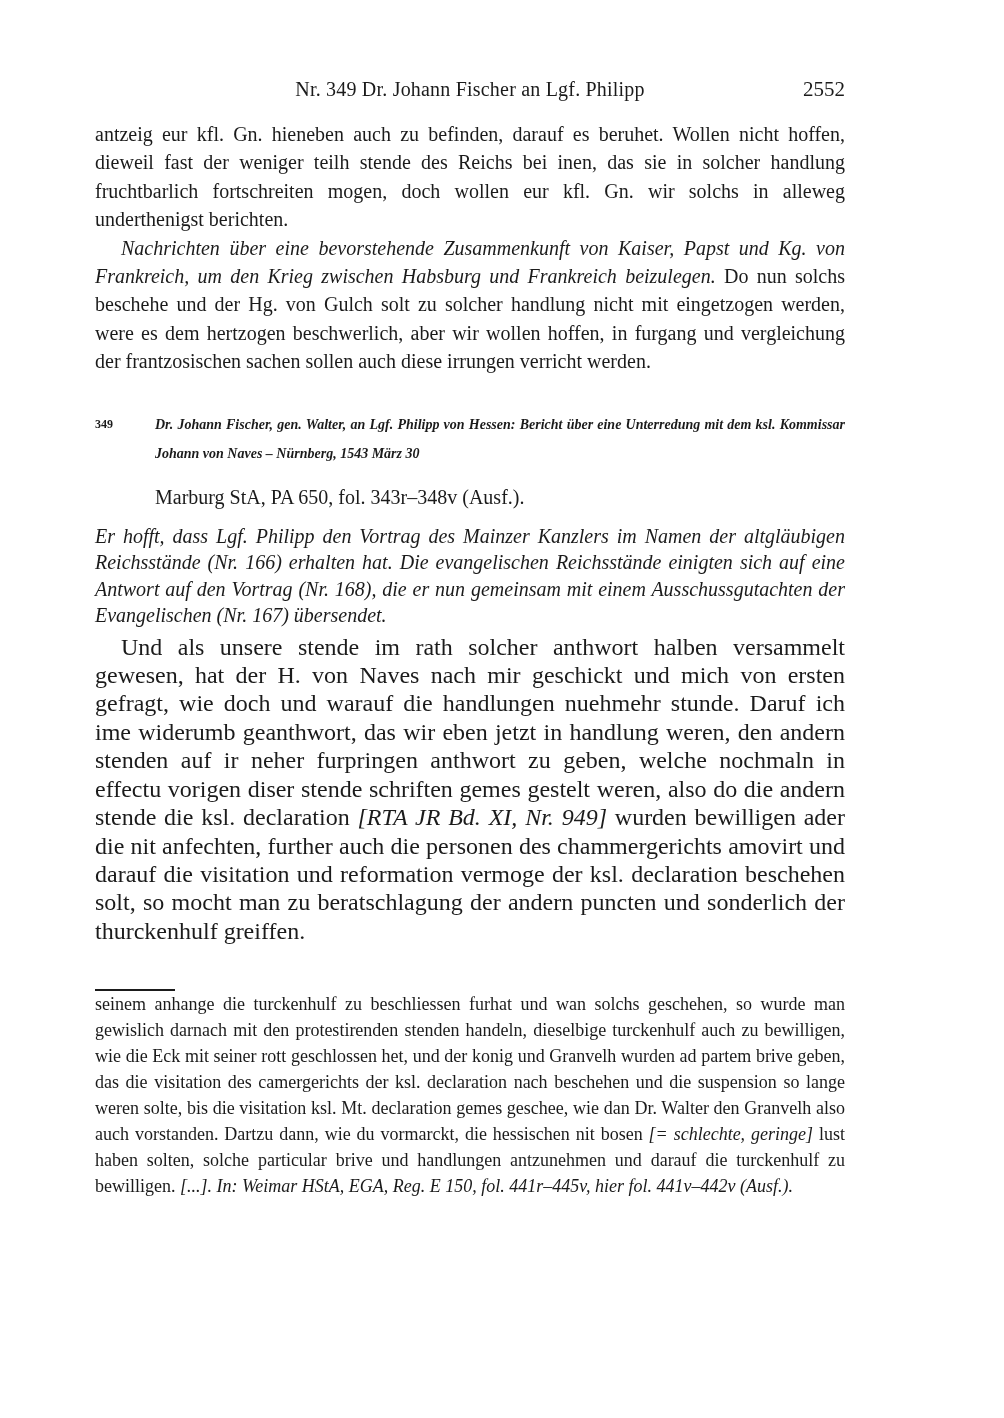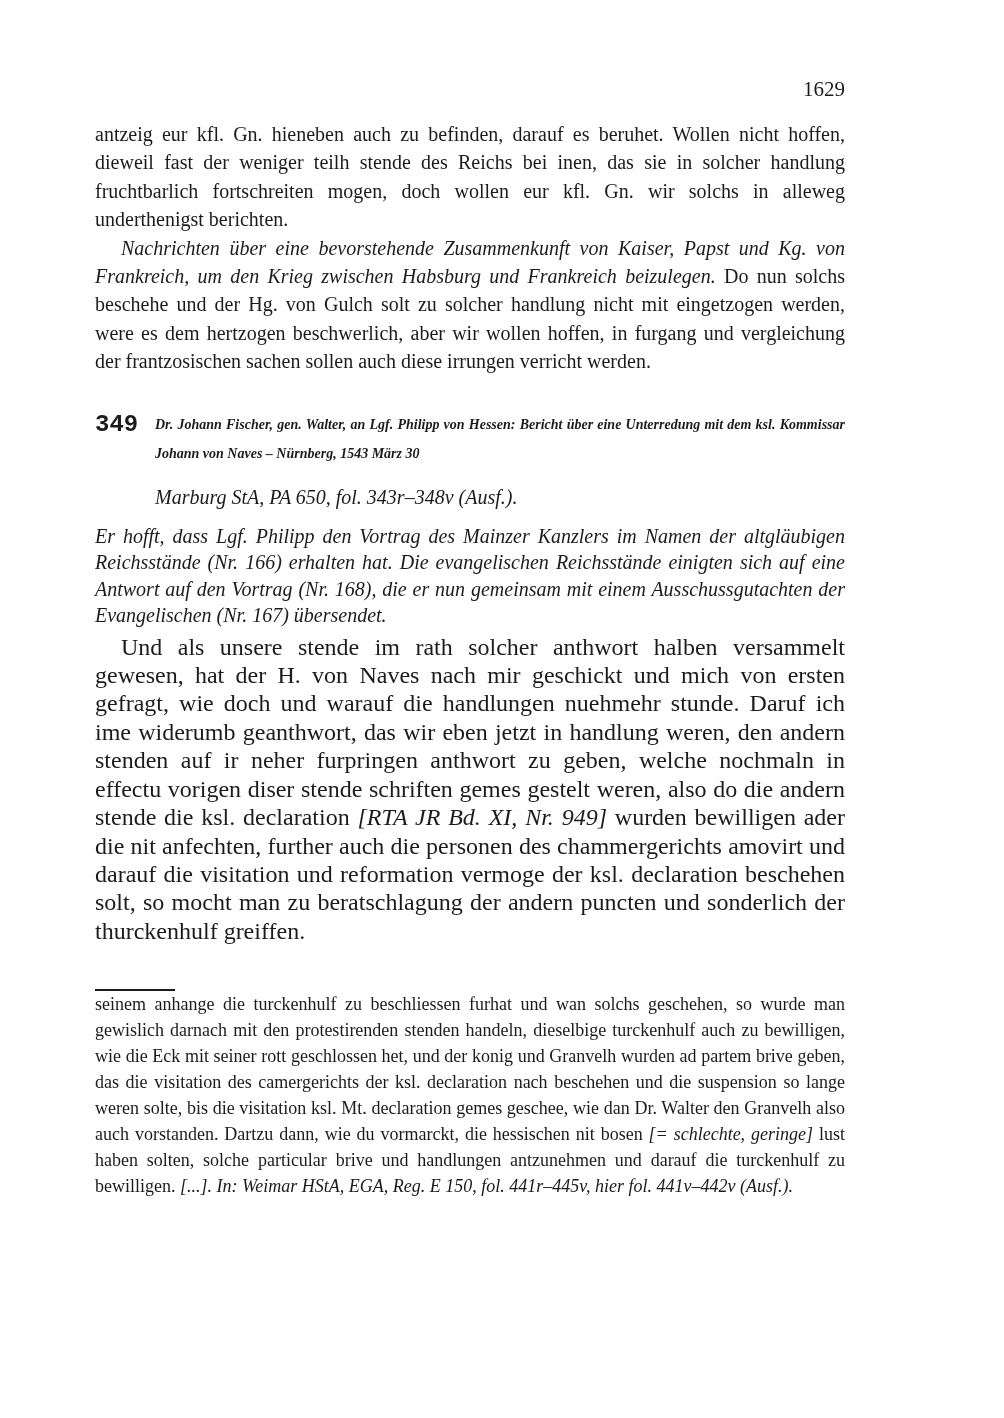--- a/index.html
+++ b/index.html
@@ -47,36 +47,34 @@
   .it { font-style: italic; }
 
   
   .entry-head {
     display: flex;
     margin-top: 34px;
   }
   .entry-no {
     flex: 0 0 60px;
     font-weight: bold;
-    font-size: 24px;
+    font-size: 12px;
     line-height: 29px;
-    font-family: Liberation Mono, monospace;
   }
   .entry-title {
     flex: 1;
     font-weight: bold;
     font-style: italic;
     font-size: 14px;
     line-height: 29px;
     text-align: justify;
   }
   .entry-source {
     margin-left: 60px;
     margin-top: 16px;
-    font-style: italic;
     font-size: 20px;
     line-height: 27px;
   }
   .entry-summary {
     margin-top: 12px;
     font-style: italic;
     font-size: 20px;
     line-height: 26.5px;
     text-align: justify;
   }
@@ -99,21 +97,22 @@
     line-height: 26px;
     text-align: justify;
   }
 </style>
 </head>
 <body>
 
 <div class="page">
 
   <div class="running-head">
-    <span class="rh-page">1629</span>
+    <span class="rh-title">Nr. 349 Dr. Johann Fischer an Lgf. Philipp</span>
+    <span class="rh-page">2552</span>
   </div>
 
   <div class="main-text">
 
     <p class="par"><span>antzeig eur kfl. Gn. hieneben auch zu befinden, darauf es beruhet. Wollen nicht hoffen, dieweil fast der weniger teilh stende des Reichs bei inen, das sie in solcher handlung fruchtbarlich fortschreiten mogen, doch wollen eur kfl. Gn. wir solchs in alleweg underthenigst berichten.</span></p>
 
     <p class="par indent"><span class="it">Nachrichten über eine bevorstehende Zusammenkunft von Kaiser, Papst und Kg. von Frankreich, um den Krieg zwischen Habsburg und Frankreich beizulegen.</span><span> Do nun solchs beschehe und der Hg. von Gulch solt zu solcher handlung nicht mit eingetzogen werden, were es dem hertzogen beschwerlich, aber wir wollen hoffen, in furgang und vergleichung der frantzosischen sachen sollen auch diese irrungen verricht werden.</span></p>
 
     <div class="entry-head">
       <span class="entry-no">349</span>

